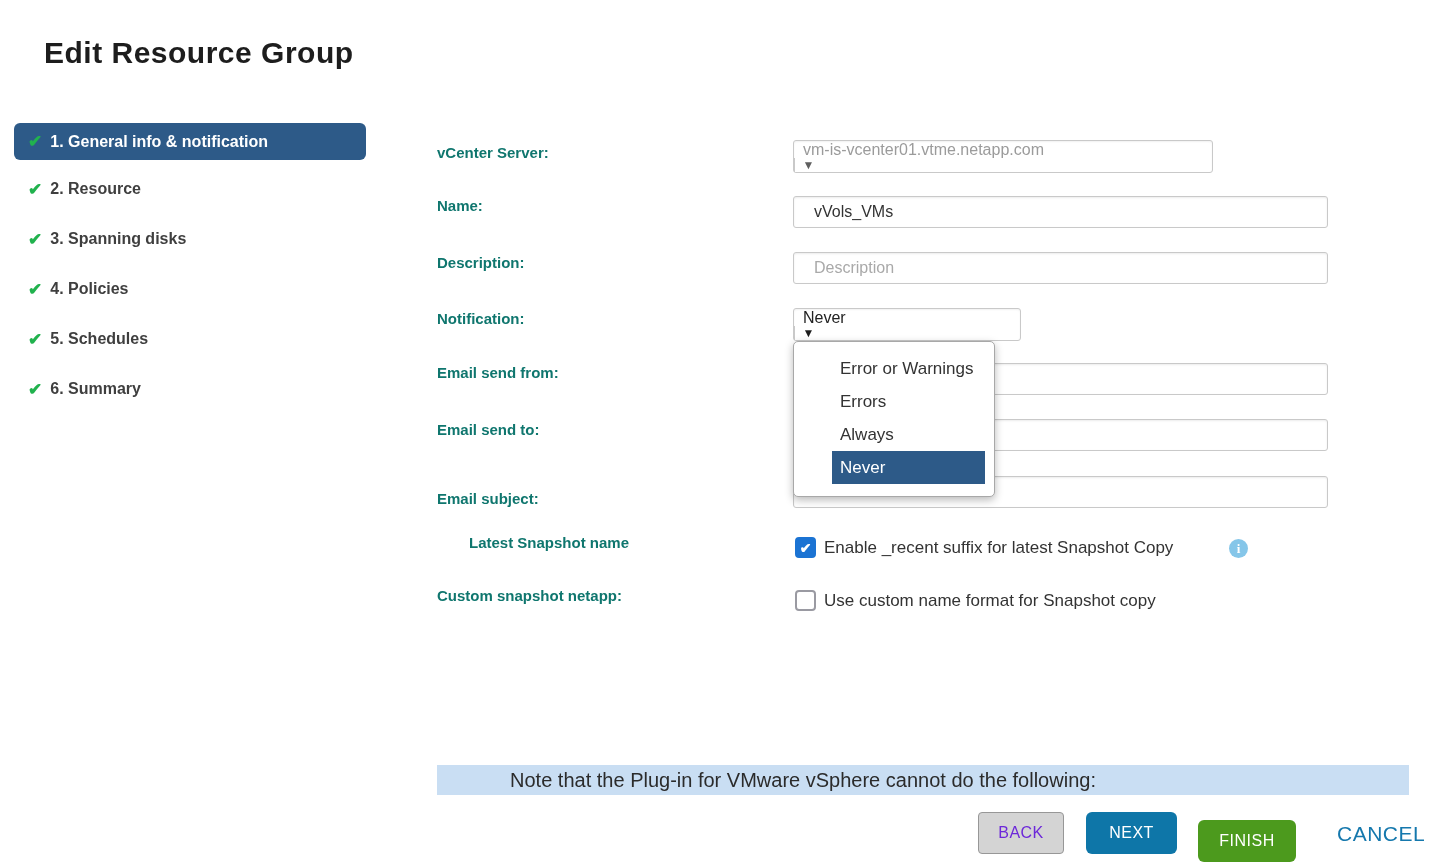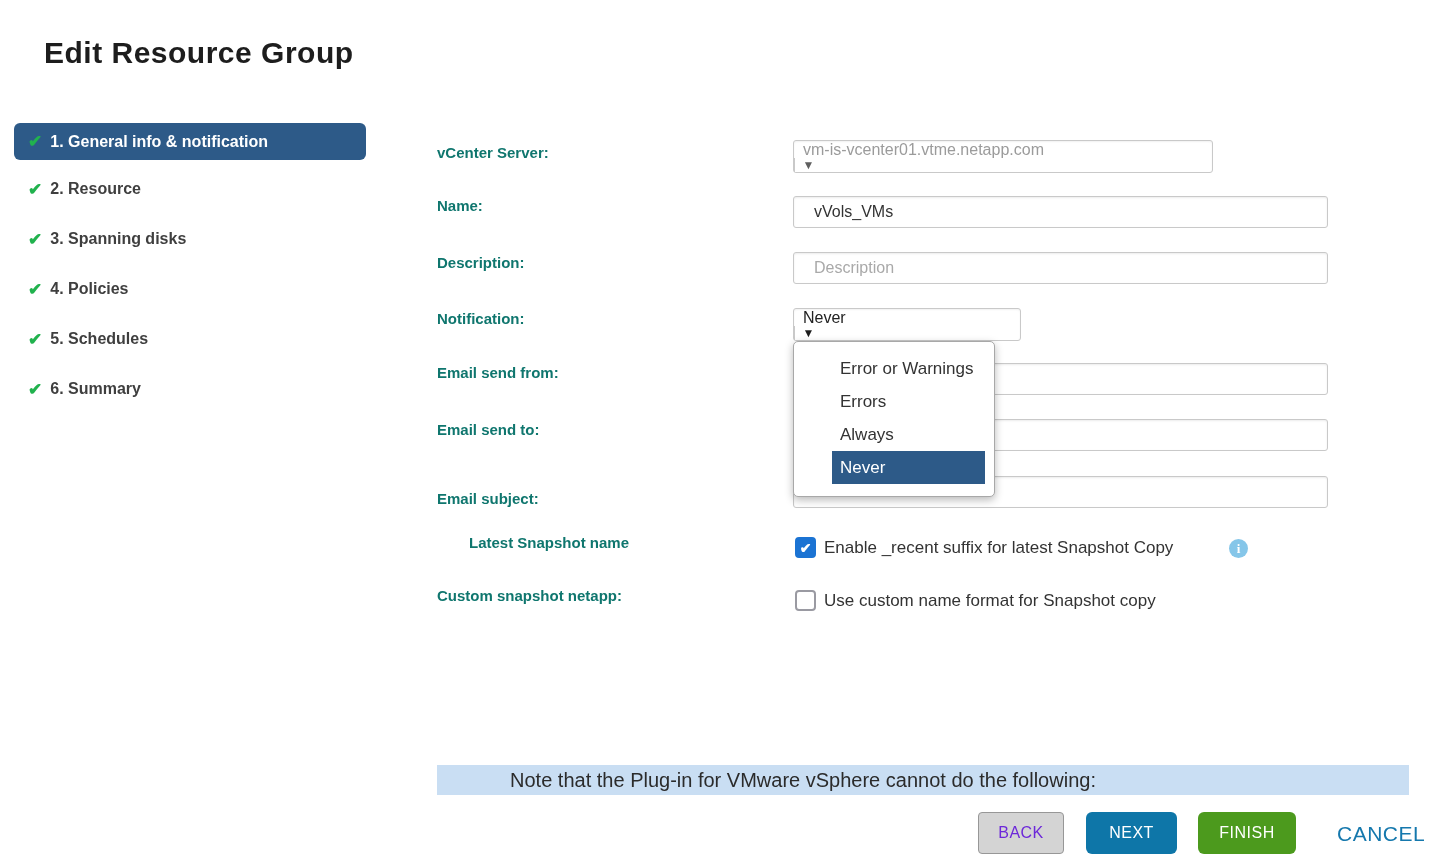--- a/index.html
+++ b/index.html
@@ -82,21 +82,21 @@
   .note-bar span { width:100%; text-align:center; padding-right:240px;
     font-size:20px; color:#2b2b2b; }
 
   
   .btn { position:absolute; top:812px; height:42px; border:none;
     border-radius:6px; font-family:"Liberation Sans", sans-serif;
     font-size:16px; cursor:pointer; letter-spacing:0.5px; }
   .btn-back { left:978px; width:86px; background:#d4d4d4;
     border:1px solid #979797; border-radius:4px; color:#6d28d9; }
   .btn-next { left:1086px; width:91px; background:#0e76a8; color:#ffffff; }
-  .btn-finish { left:1198px; width:98px; background:#4c9a1d; color:#ffffff; }
+  .btn-finish { left:1198px; width:98px; background:#4c9a1d; color:#ffffff;margin-top:8px; }
   .btn-cancel { left:1337px; top:822px; height:auto; background:none;
     border:none; color:#1578ad; font-size:21px; }
 </style>
 </head>
 <body>
 
 <div class="stage">
 
   <div class="page-title">Edit Resource Group</div>
 

